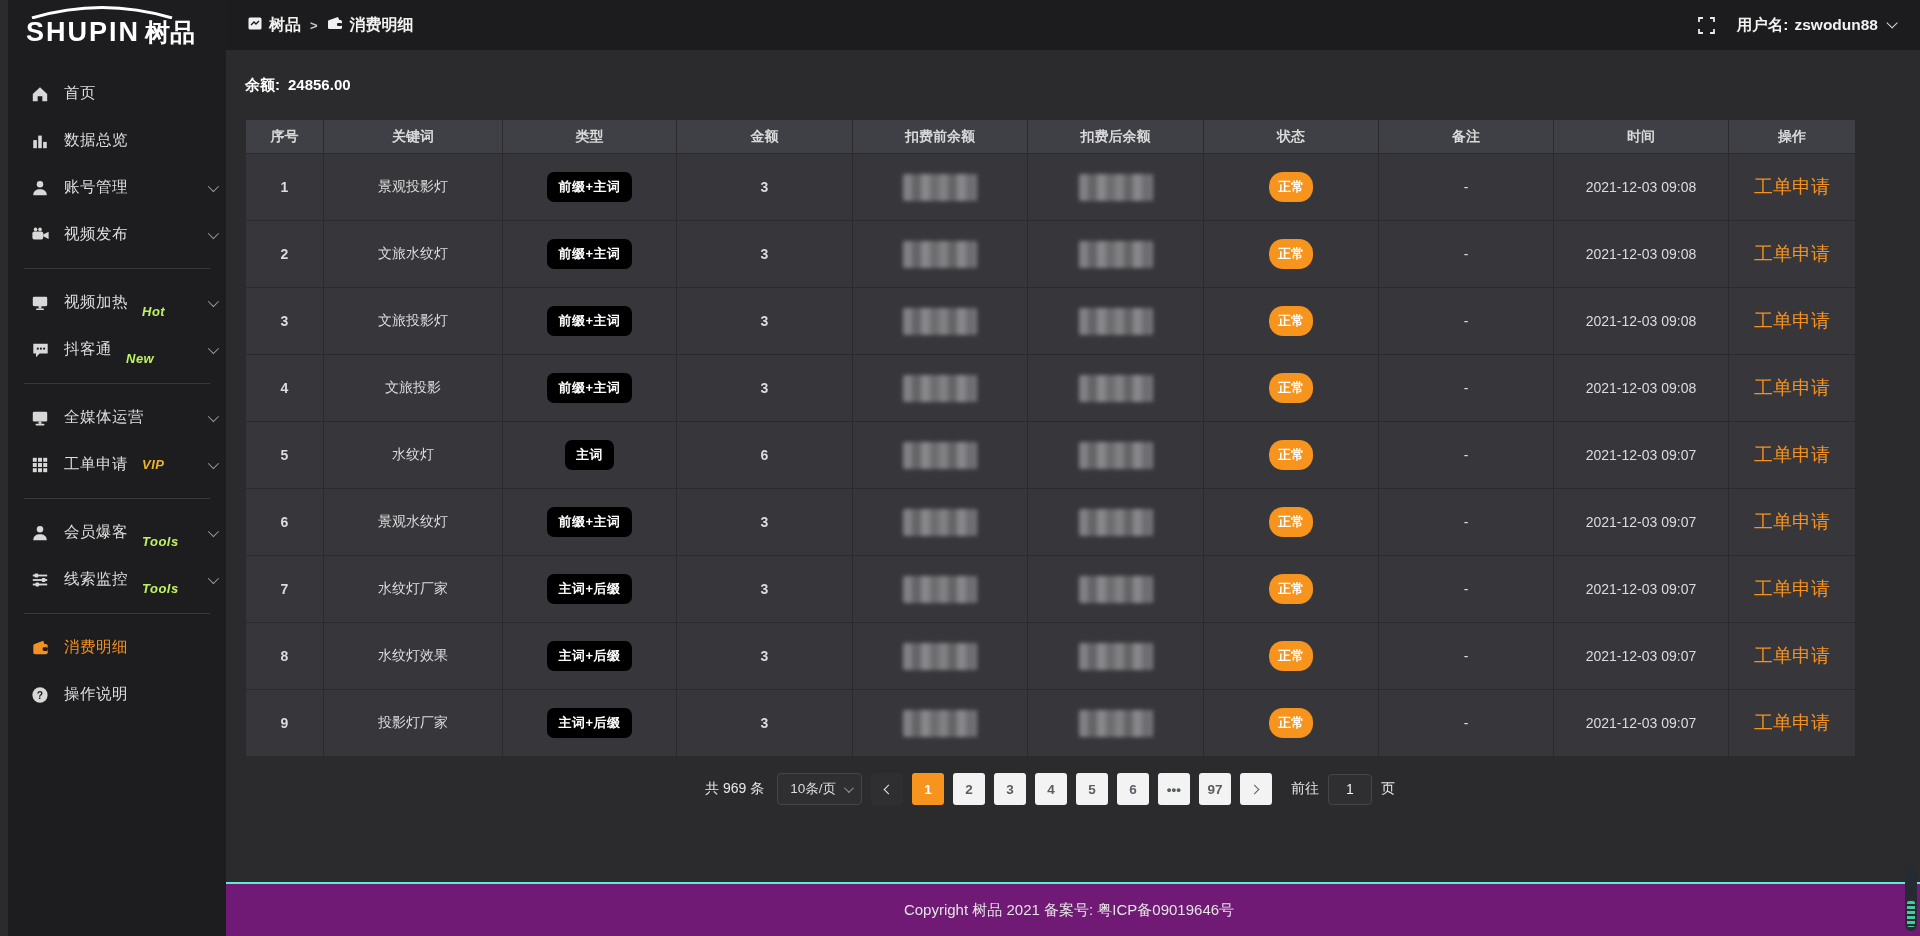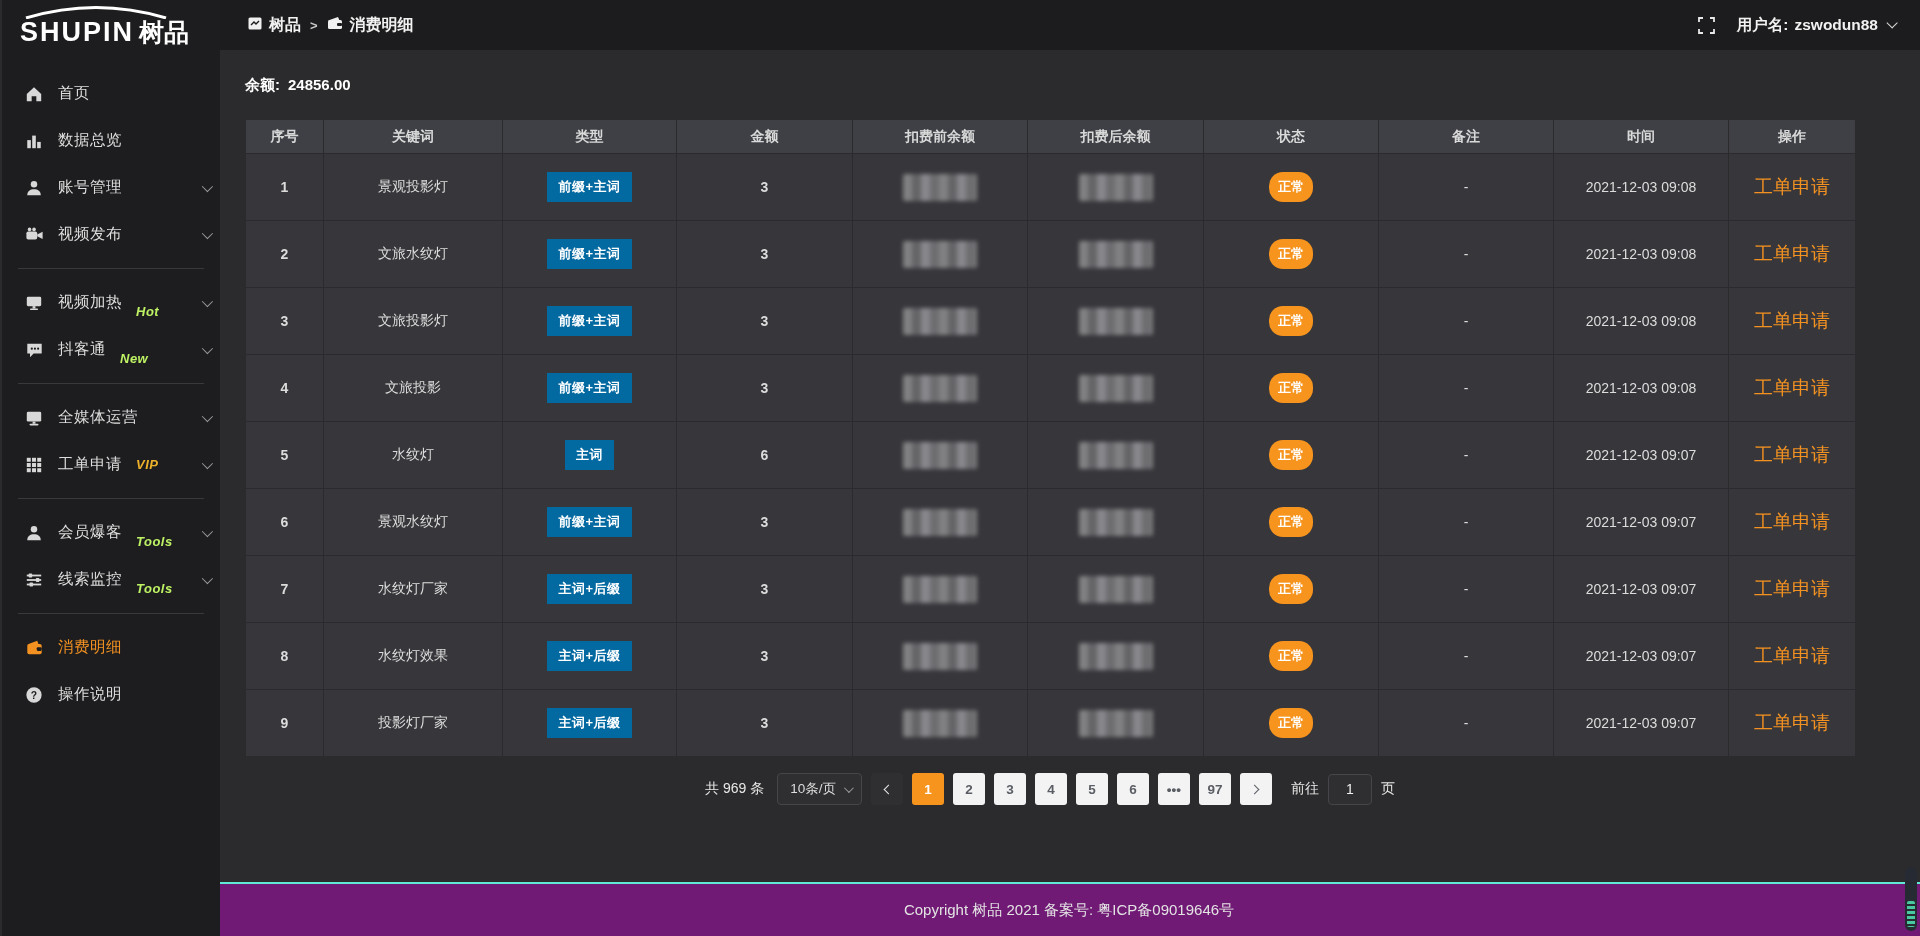--- a/index.html
+++ b/index.html
@@ -1,21 +1,21 @@
 <!DOCTYPE html>
 <html><head>
 <meta charset="utf-8">
 <style>
   * { margin:0; padding:0; box-sizing:border-box; }
   html,body { background:#151517; }
   body { font-family:"Liberation Sans","DejaVu Sans",sans-serif; }
   #app { position:relative; width:1920px; height:936px; background:#2b2b2d; overflow:hidden; }
 
   
-  .sidebar { position:absolute; left:2px; top:0; width:218px; height:936px; background:#1d1d1f; z-index:5; }
+  .sidebar { position:absolute; left:8px; top:0; width:218px; height:936px; background:#1d1d1f; z-index:5; }
   .logo { position:relative; height:58px; padding:16px 0 0 18px; white-space:nowrap; }
   .logo-arc { position:absolute; left:20px; top:5px; }
   .logo-en { font-size:27px; font-weight:800; letter-spacing:2px; color:#fff; }
   .logo-cn { font-size:25px; font-weight:800; color:#fff; margin-left:5px; }
   .side-nav { padding-top:12px; }
   .side-item { display:flex; align-items:center; height:47px; padding:0 10px 0 22px; cursor:pointer; color:#dedede; }
   .side-icon { width:20px; height:20px; display:inline-flex; align-items:center; justify-content:center; margin-right:14px; flex:none; }
   .side-icon svg { display:block; }
   .side-label { font-size:15.5px; letter-spacing:0.5px; }
   .side-badge { font-size:13px; font-weight:700; font-style:italic; margin-left:14px; letter-spacing:0.5px; }
@@ -44,21 +44,21 @@
   
   .table-wrap { margin:24px 0 0 27px; width:1610px; }
   table.data-table { border-collapse:collapse; width:1610px; table-layout:fixed; }
   .data-table th { height:34px; background:#3e4045; color:#d9d9d9; font-size:14px; font-weight:700; border:1px solid #2b2b2d;text-align:center; }
   .data-table td { height:67px; background:#37373b; color:#dcdcdc; font-size:14px; text-align:center; vertical-align:middle; border:1px solid #2b2b2d; }
   .col-index { width:78px; } .col-keyword { width:179px; } .col-type { width:174px; }
   .col-amount { width:176px; } .col-before { width:175px; } .col-after { width:176px; }
   .col-status { width:175px; } .col-remark { width:175px; } .col-time { width:175px; } .col-action { width:127px; }
   .cell-index { font-weight:700; color:#efefef; }
   .cell-amount { font-weight:700; color:#efefef; font-size:15px; }
-  .type-badge { display:inline-block; background:#0369a1; color:#fff; font-size:13px; font-weight:700; padding:6px 11px; border-radius:0; letter-spacing:0.5px; }
+  .type-badge { display:inline-block; background:#000000; color:#fff; font-size:13px; font-weight:700; padding:6px 11px; border-radius:7px; letter-spacing:0.5px; }
   .status-badge { display:inline-block; background:#f7941e; color:#fff; font-size:13px; font-weight:700; padding:6px 9px; border-radius:14px; }
   .blur-block { width:74px; height:27px; margin:0 auto; border-radius:2px;
     background:
       repeating-linear-gradient(90deg,#8e8e90 0 9px,#6d6d70 9px 18px,#96969a 18px 27px,#77777a 27px 36px),
       #7a7a7d;
     background-blend-mode:normal; filter:blur(2.2px); opacity:0.85; }
   .action-link { color:#f39121; font-size:19px; cursor:pointer; }
   .cell-time { font-size:14.5px; }
 
   

